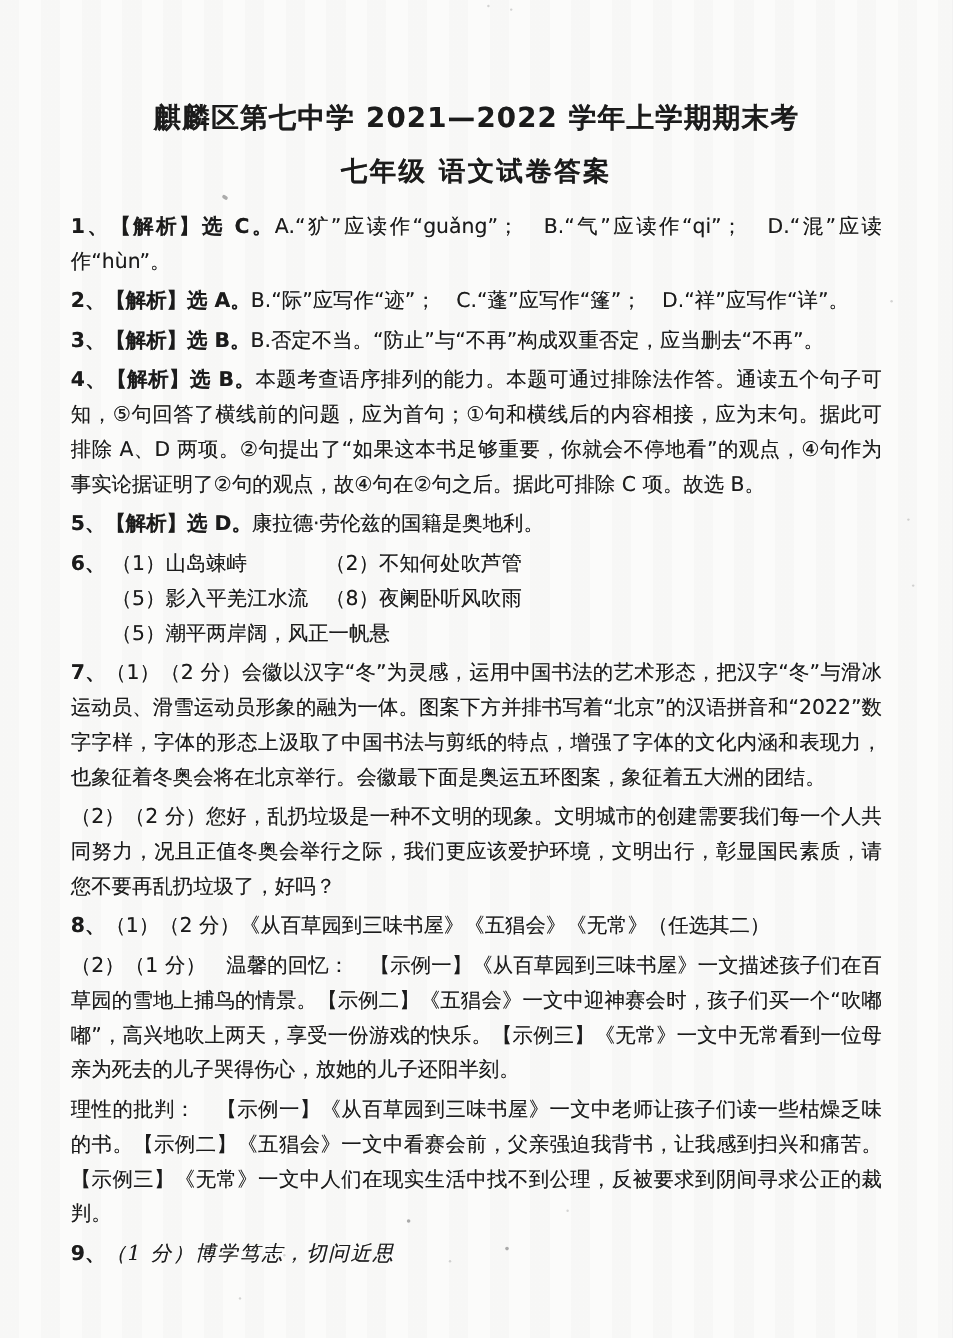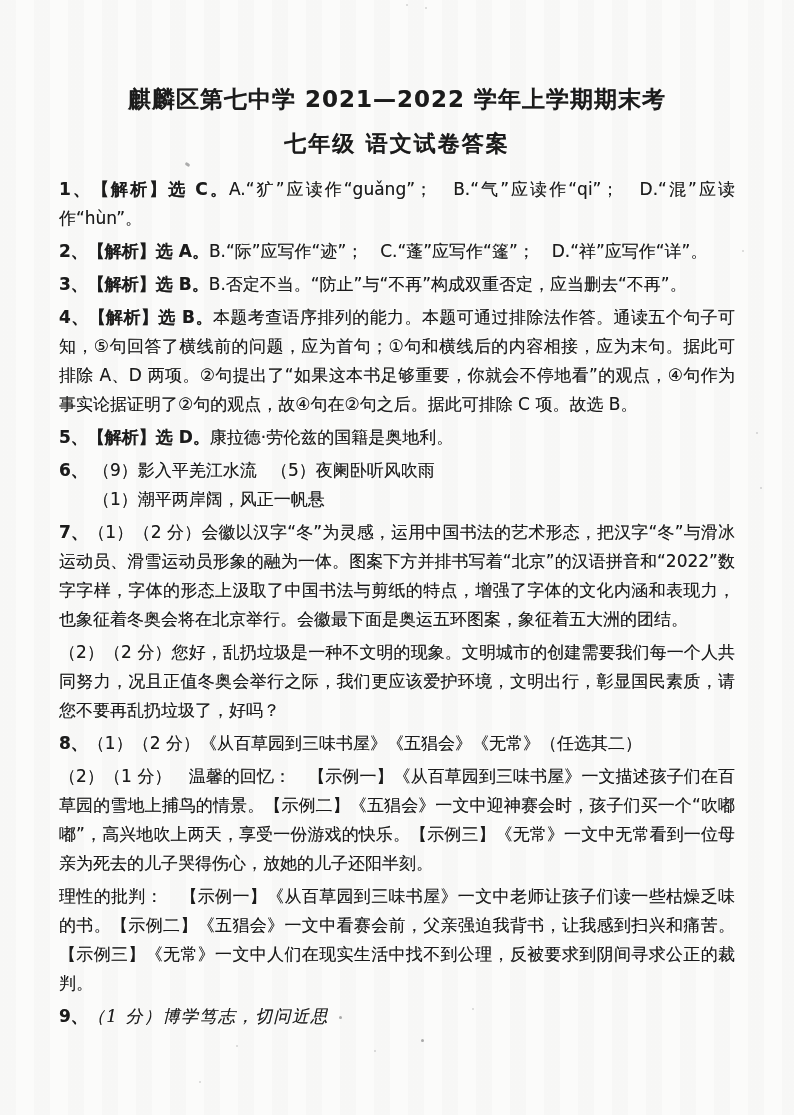--- a/index.html
+++ b/index.html
@@ -85,22 +85,23 @@
     <p><span class="lbl">2、【解析】选 A。</span><span>B.“际”应写作“迹”；　C.“蓬”应写作“篷”；　D.“祥”应写作“详”。</span></p>
 
     <p><span class="lbl">3、【解析】选 B。</span><span>B.否定不当。“防止”与“不再”构成双重否定，应当删去“不再”。</span></p>
 
     <p><span class="lbl">4、【解析】选 B。</span><span>本题考查语序排列的能力。本题可通过排除法作答。通读五个句子可知，⑤句回答了横线前的问题，应为首句；①句和横线后的内容相接，应为末句。据此可排除 A、D 两项。②句提出了“如果这本书足够重要，你就会不停地看”的观点，④句作为事实论据证明了②句的观点，故④句在②句之后。据此可排除 C 项。故选 B。</span></p>
 
     <p><span class="lbl">5、【解析】选 D。</span><span>康拉德·劳伦兹的国籍是奥地利。</span></p>
 
     <div class="q6">
       <span class="q6-label">6、</span>
-      <div class="q6-row"><span class="q6-cell1">（9）影入平羌江水流</span><span>（5）夜阑卧听风吹雨</span></div>
-      <div class="q6-row"><span>（1）潮平两岸阔，风正一帆悬</span></div>
+      <div class="q6-row"><span class="q6-cell1">（1）山岛竦峙</span><span>（2）不知何处吹芦管</span></div>
+      <div class="q6-row"><span class="q6-cell1">（5）影入平羌江水流</span><span>（8）夜阑卧听风吹雨</span></div>
+      <div class="q6-row"><span>（5）潮平两岸阔，风正一帆悬</span></div>
     </div>
 
     <p><span class="lbl">7、</span><span>（1）（2 分）会徽以汉字“冬”为灵感，运用中国书法的艺术形态，把汉字“冬”与滑冰运动员、滑雪运动员形象的融为一体。图案下方并排书写着“北京”的汉语拼音和“2022”数字字样，字体的形态上汲取了中国书法与剪纸的特点，增强了字体的文化内涵和表现力，也象征着冬奥会将在北京举行。会徽最下面是奥运五环图案，象征着五大洲的团结。</span></p>
     <p><span>（2）（2 分）您好，乱扔垃圾是一种不文明的现象。文明城市的创建需要我们每一个人共同努力，况且正值冬奥会举行之际，我们更应该爱护环境，文明出行，彰显国民素质，请您不要再乱扔垃圾了，好吗？</span></p>
 
     <p><span class="lbl">8、</span><span>（1）（2 分）《从百草园到三味书屋》《五猖会》《无常》（任选其二）</span></p>
     <p><span>（2）（1 分）　温馨的回忆：　【示例一】《从百草园到三味书屋》一文描述孩子们在百草园的雪地上捕鸟的情景。【示例二】《五猖会》一文中迎神赛会时，孩子们买一个“吹嘟嘟”，高兴地吹上两天，享受一份游戏的快乐。【示例三】《无常》一文中无常看到一位母亲为死去的儿子哭得伤心，放她的儿子还阳半刻。</span></p>
     <p><span>理性的批判：　【示例一】《从百草园到三味书屋》一文中老师让孩子们读一些枯燥乏味的书。【示例二】《五猖会》一文中看赛会前，父亲强迫我背书，让我感到扫兴和痛苦。【示例三】《无常》一文中人们在现实生活中找不到公理，反被要求到阴间寻求公正的裁判。</span></p>
 
     <p><span class="lbl">9、</span><span class="kaiti">（1 分）</span><span class="kaiti">博学笃志，切问近思</span></p>

